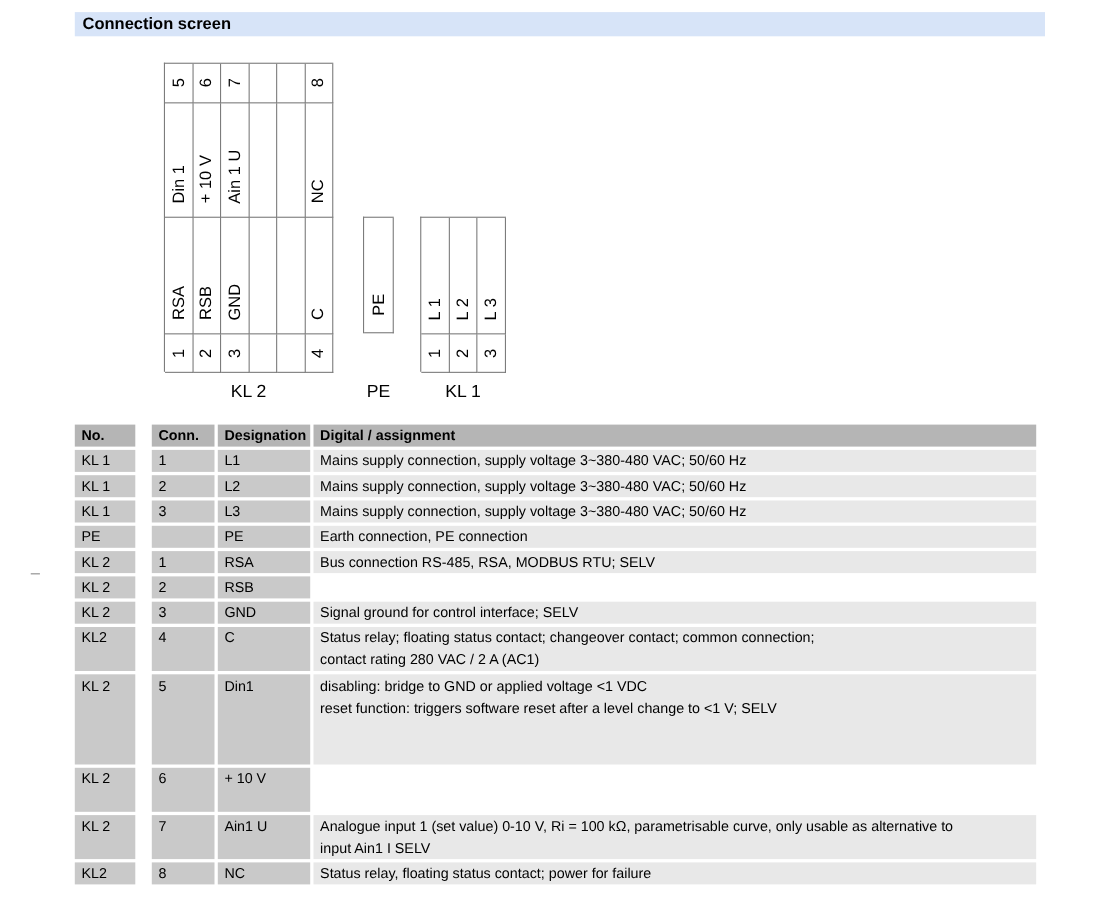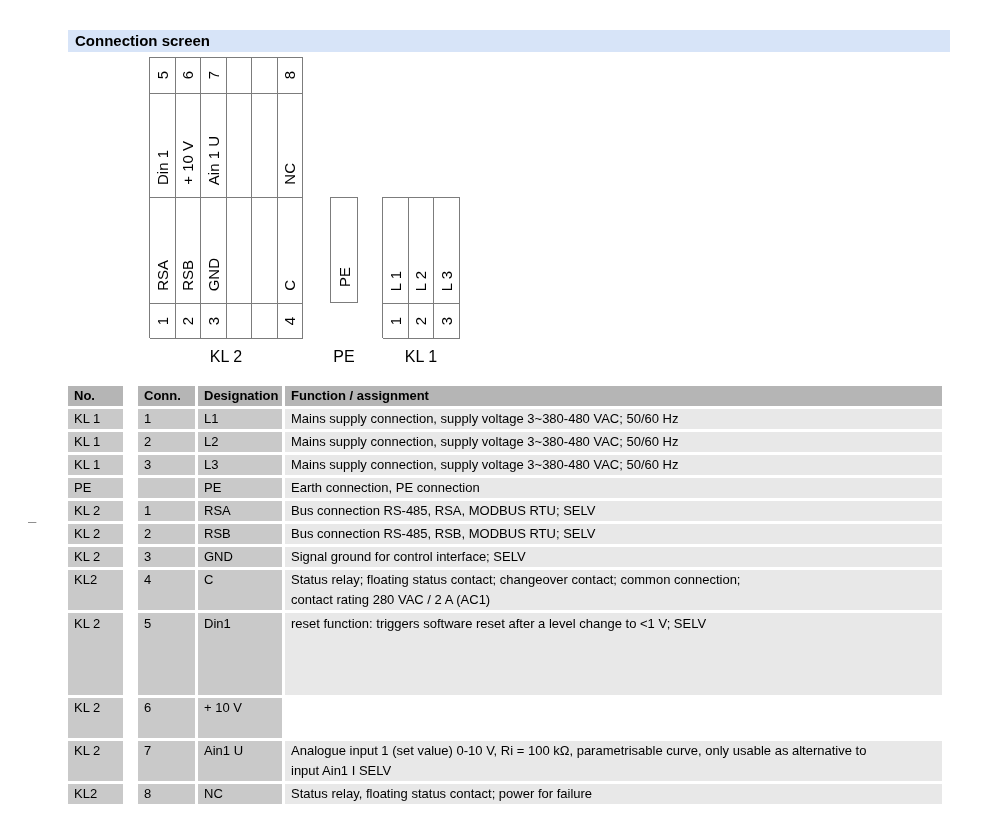--- a/index.html
+++ b/index.html
@@ -6,21 +6,20 @@
   body{
     width:1000px;height:830px;position:relative;background:#ffffff;
     font-family:"Liberation Sans", sans-serif;color:#000;
     -webkit-font-smoothing:antialiased;overflow:hidden;
   }
   .title-bar{
     position:absolute;left:68px;top:11px;width:882px;height:22px;
     background:var(--accent,#d7e4f8);
     font-size:15px;font-weight:bold;line-height:22px;padding-left:7px;
     box-sizing:border-box;
-    margin-top:19px;
   }
   
   .tblock{
     position:absolute;border-top:1px solid var(--line,#7c7c7c);
     border-left:1px solid var(--line,#7c7c7c);
     display:grid;box-sizing:border-box;background:#fff;
   }
   .tcell{
     border-right:1px solid var(--line,#7c7c7c);
     border-bottom:1px solid var(--line,#7c7c7c);
@@ -177,21 +176,21 @@
 <div class="block-label" id="pe-label">PE</div>
 <div class="block-label" id="kl1-label">KL 1</div>
 
 <div class="margin-dash">–</div>
 
 <div class="ctable">
   <div class="tr head h1">
     <div class="td c1">No.</div>
     <div class="td c2">Conn.</div>
     <div class="td c3">Designation</div>
-    <div class="td c4">Function / assignment</div>
+    <div class="td c4">Digital / assignment</div>
   </div>
 
   <div class="tr h1">
     <div class="td c1">KL 1</div>
     <div class="td c2">1</div>
     <div class="td c3">L1</div>
     <div class="td c4">
         <div>Mains supply connection, supply voltage 3~380-480 VAC; 50/60 Hz</div>
       </div>
   </div>
@@ -229,23 +228,20 @@
     <div class="td c3">RSA</div>
     <div class="td c4">
         <div>Bus connection RS-485, RSA, MODBUS RTU; SELV</div>
       </div>
   </div>
 
   <div class="tr h1">
     <div class="td c1">KL 2</div>
     <div class="td c2">2</div>
     <div class="td c3">RSB</div>
-    <div class="td c4">
-        <div>Bus connection RS-485, RSB, MODBUS RTU; SELV</div>
-      </div>
   </div>
 
   <div class="tr h1">
     <div class="td c1">KL 2</div>
     <div class="td c2">3</div>
     <div class="td c3">GND</div>
     <div class="td c4">
         <div>Signal ground for control interface; SELV</div>
       </div>
   </div>
@@ -258,20 +254,21 @@
       <div>Status relay; floating status contact; changeover contact; common connection;</div>
       <div>contact rating 280 VAC / 2 A (AC1)</div>
     </div>
   </div>
 
   <div class="tr h4">
     <div class="td c1">KL 2</div>
     <div class="td c2">5</div>
     <div class="td c3">Din1</div>
     <div class="td c4">
+      <div>disabling: bridge to GND or applied voltage &lt;1 VDC</div>
       <div>reset function: triggers software reset after a level change to &lt;1 V; SELV</div>
     </div>
   </div>
 
   <div class="tr h2">
     <div class="td c1">KL 2</div>
     <div class="td c2">6</div>
     <div class="td c3">+ 10 V</div>
   </div>
 

